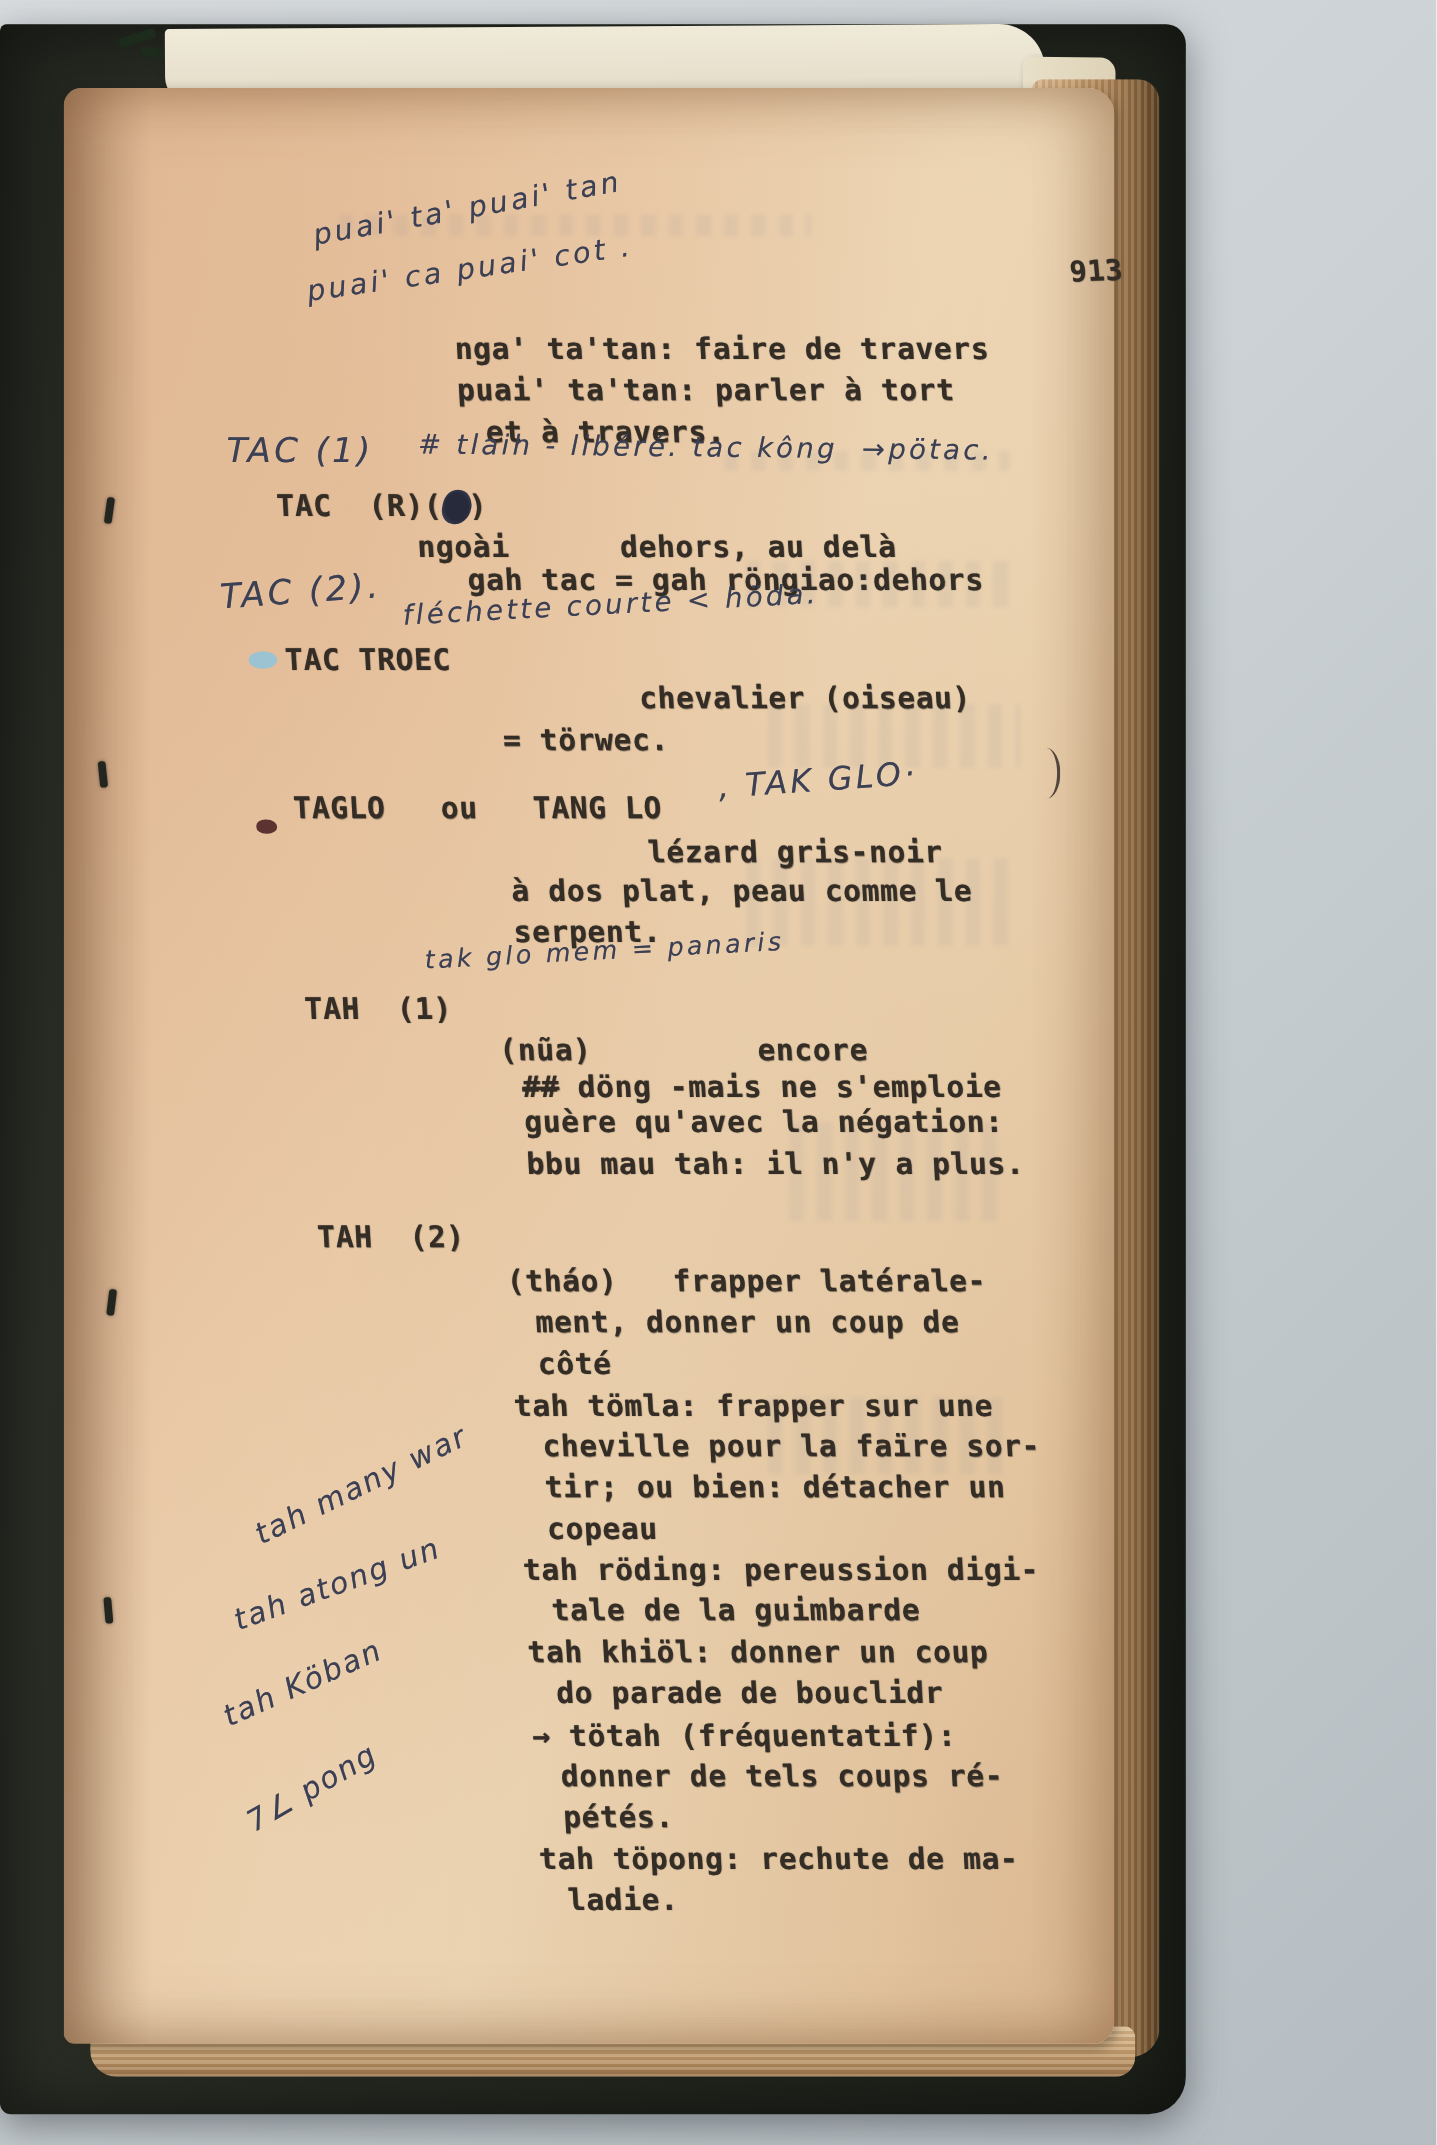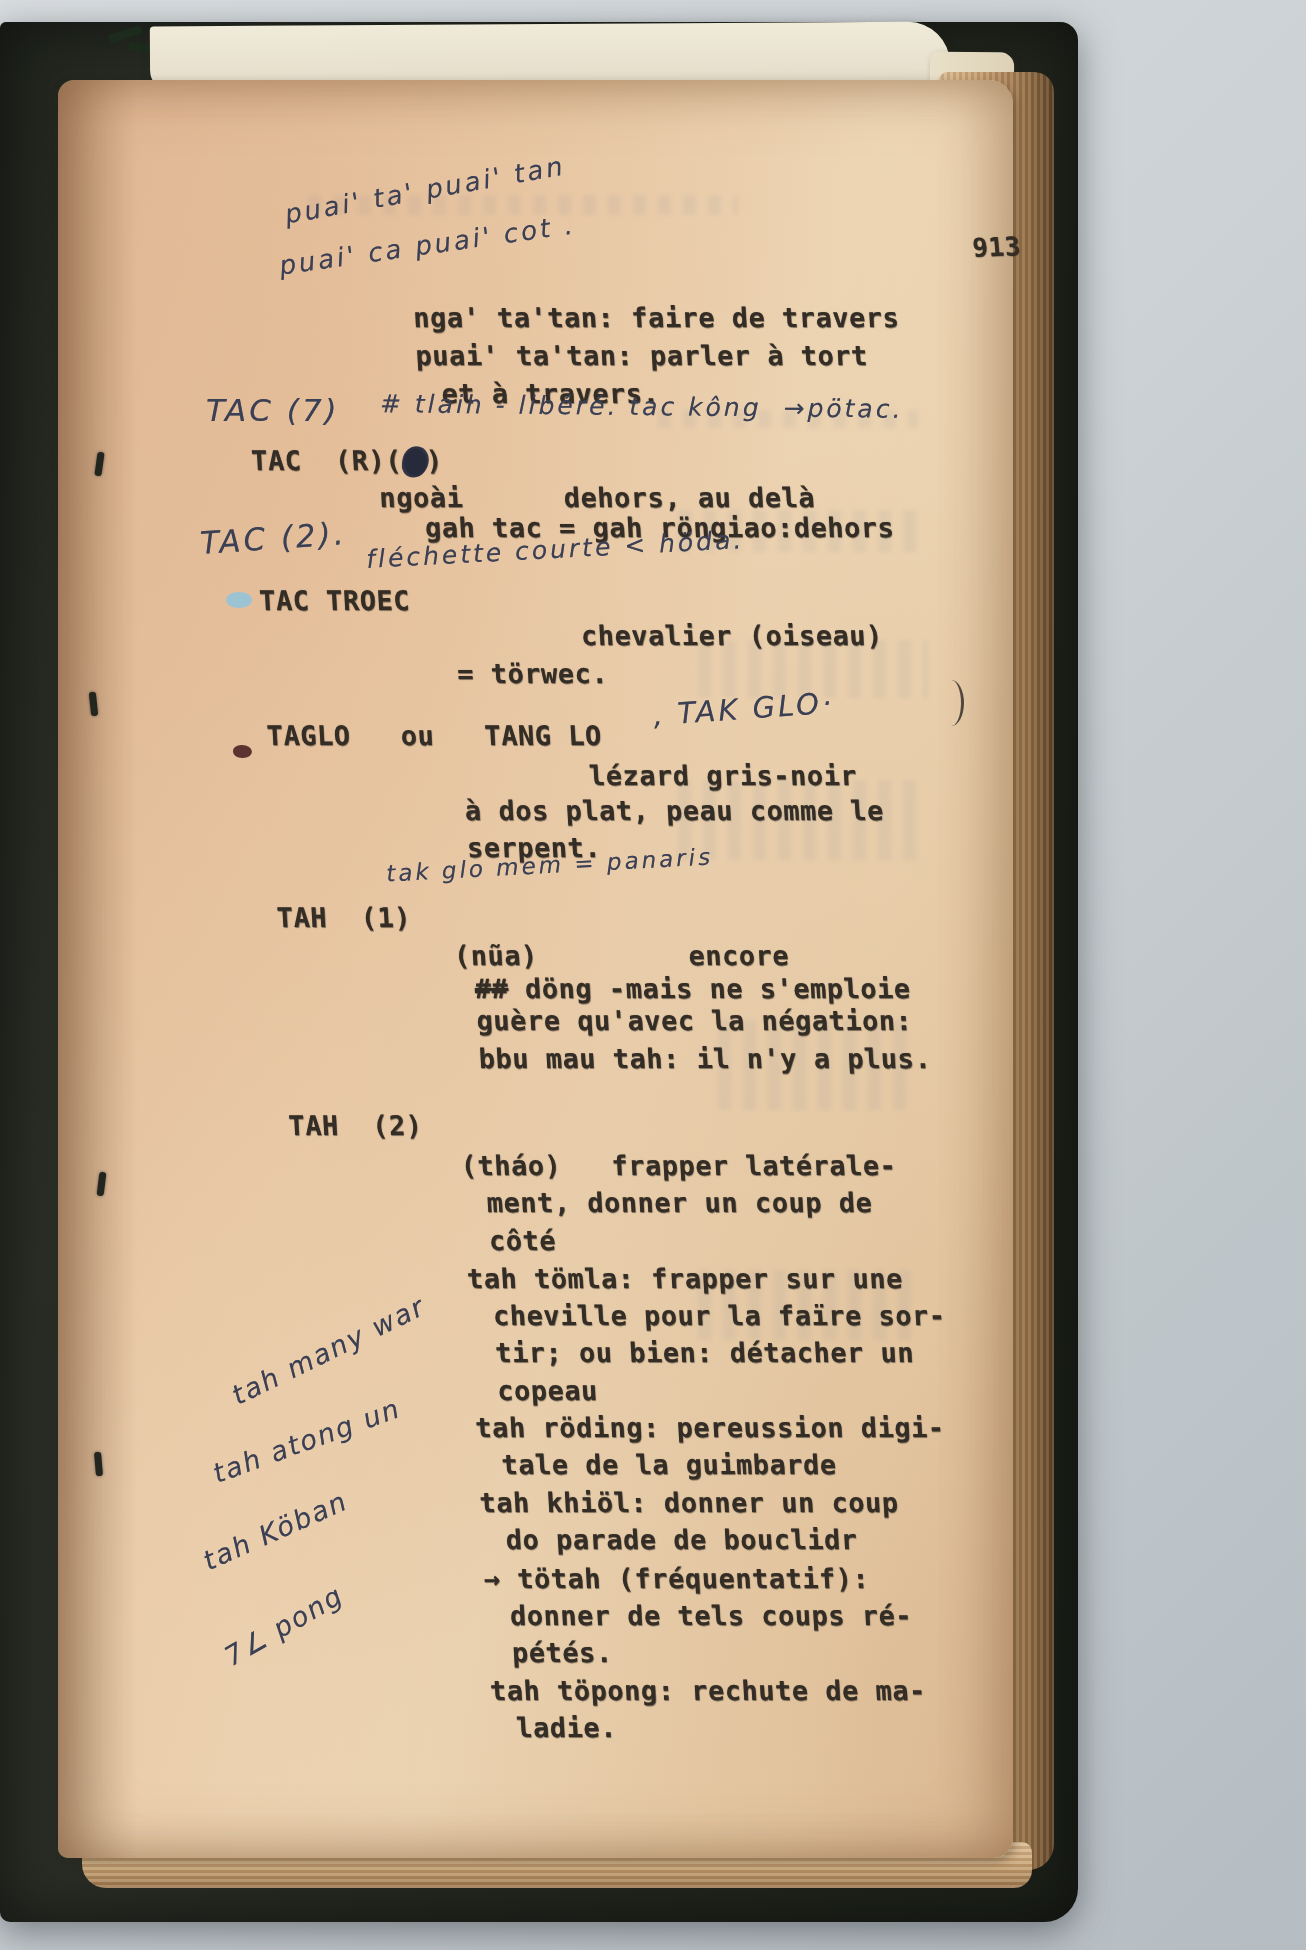--- a/index.html
+++ b/index.html
@@ -149,21 +149,21 @@
       <div class="t-line cB" style="top:1520px;">donner de tels coups ré-</div>
       <div class="t-line cB" style="top:1557px;">pétés.</div>
       <div class="t-line cA" style="top:1595px;">tah töpong: rechute de ma-</div>
       <div class="t-line cB" style="top:1632px;">ladie.</div>
     </div>
 
     <div class="ink-layer">
       <div class="ink ink-note" style="left:225px;top:95px;transform:rotate(-10deg);font-size:26px;">puai' ta' puai' tan</div>
       <div class="ink ink-note" style="left:220px;top:150px;transform:rotate(-8deg);font-size:26px;">puai' ca puai' cot .</div>
 
-      <div class="ink ink-big" style="left:148px;top:312px;">TAC (7)</div>
+      <div class="ink ink-big" style="left:148px;top:312px;">TAC (1)</div>
       <div class="ink ink-note" style="left:322px;top:312px;transform:rotate(.6deg);"># tlaih - libéré. tac kông  →pötac.</div>
 
       <div class="ink ink-big" style="left:142px;top:440px;transform:rotate(-4deg);">TAC (2).</div>
       <div class="ink ink-note" style="left:308px;top:455px;transform:rotate(-3deg);">fléchette courte &lt; höda.</div>
 
       <div class="ink ink-big" style="left:595px;top:612px;transform:rotate(-4deg);font-size:29px;">, TAK GLO·</div>
       <div class="ink ink-note" style="left:328px;top:772px;transform:rotate(-3deg);font-size:23px;">tak glo mem = panaris</div>
 
       <div class="ink ink-margin" style="left:165px;top:1255px;transform:rotate(-26deg);">tah many war</div>
       <div class="ink ink-margin" style="left:150px;top:1345px;transform:rotate(-20deg);">tah atong un</div>

